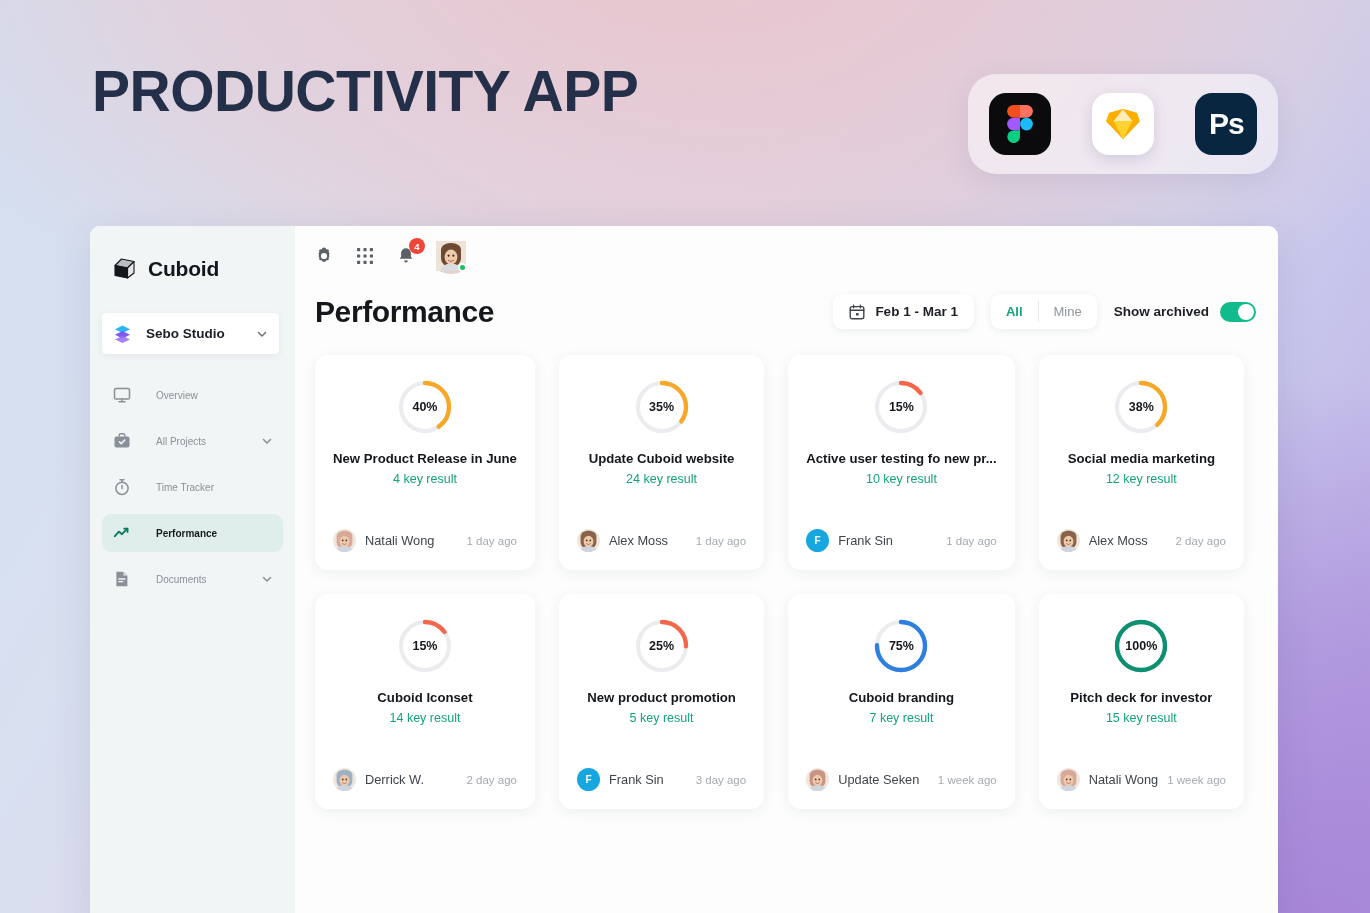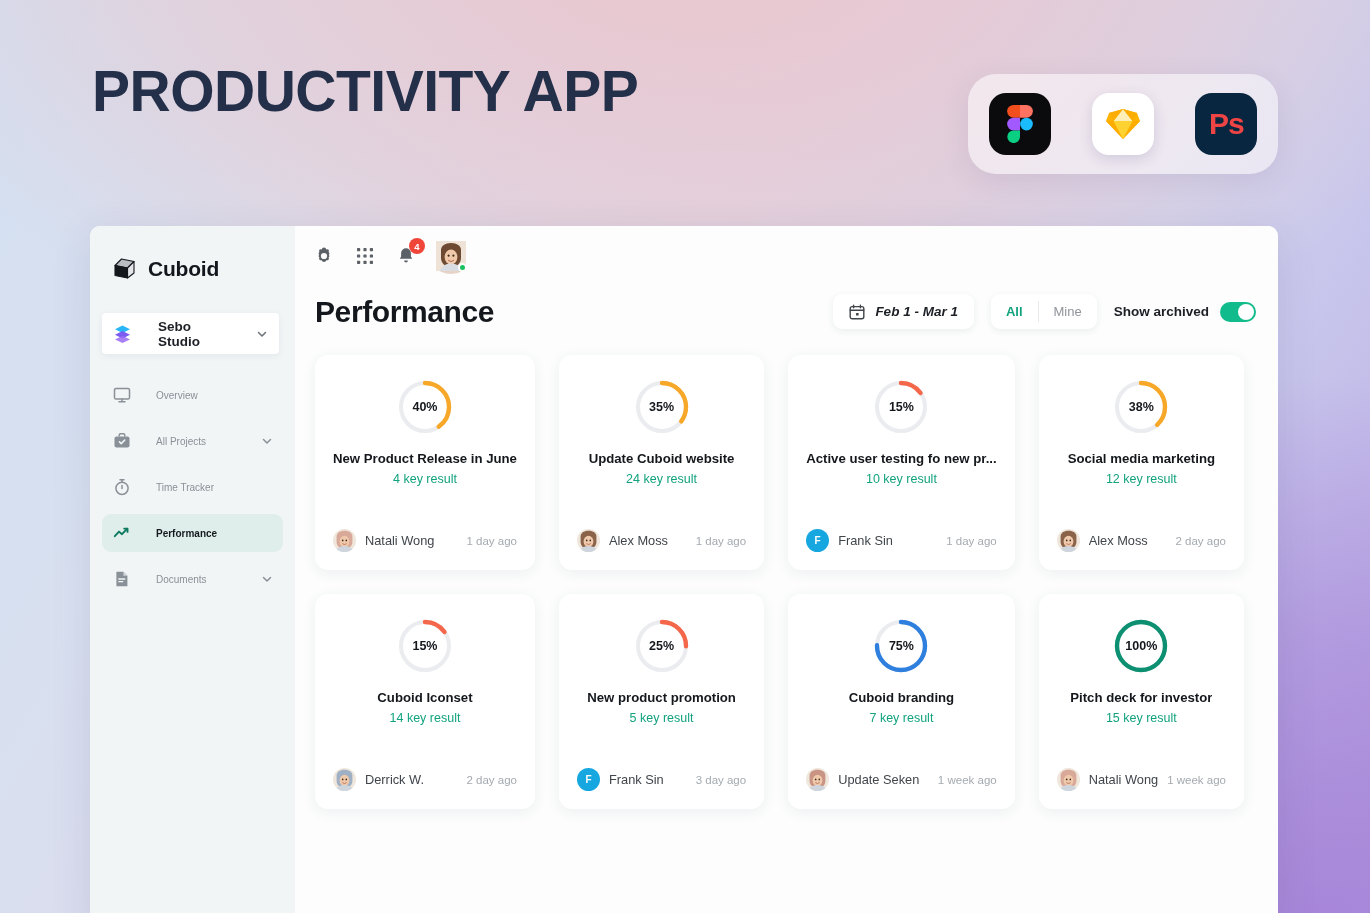--- a/index.html
+++ b/index.html
@@ -35,21 +35,21 @@
     background: rgba(255,255,255,0.52);
     border-radius: 28px;
     display: flex; align-items: center; justify-content: space-around;
     box-shadow: 0 8px 28px rgba(70,60,120,0.10);
   }
   .badge { width: 62px; height: 62px; border-radius: 17px;
            display: flex; align-items: center; justify-content: center; }
   .badge-figma { background: #0b0b0d; }
   .badge-sketch { background: #ffffff; box-shadow: 0 4px 14px rgba(60,50,110,0.16); }
   .badge-ps { background: #08263f; }
-  .ps-text { color: #ef4444; font-size: 30px; font-weight: 700; letter-spacing: -1px; }
+  .ps-text { color: #ffffff; font-size: 30px; font-weight: 700; letter-spacing: -1px; }
 
   
   .window {
     position: absolute; left: 90px; top: 226px;
     width: 1188px; height: 700px;
     background: #fcfdfc;
     border-radius: 10px 10px 0 0;
     display: flex; overflow: hidden;
     box-shadow: 0 10px 40px rgba(60,55,110,0.12);
   }
@@ -61,21 +61,21 @@
     padding: 30px 0 0 0;
   }
   .brand { display: flex; align-items: center; gap: 11px; padding: 0 0 0 22px; margin-bottom: 32px; }
   .brand-name { font-size: 21px; font-weight: 600; color: #13161c; letter-spacing: -0.2px; }
 
   .workspace {
     margin: 0 16px 22px 12px;
     height: 41px;
     background: #ffffff;
     border-radius: 4px;
-    display: flex; align-items: center; gap: 26px;
+    display: flex; align-items: center; gap: 14px;
     padding: 0 11px;
     box-shadow: 0 2px 7px rgba(40,60,90,0.07);
   }
   .workspace-name { font-size: 13.5px; font-weight: 600; color: #1c2026; flex: 1; }
 
   .nav { padding: 0 12px; }
   .nav-item {
     display: flex; align-items: center; gap: 13px;
     height: 38px; padding: 0 10px; margin-bottom: 8px;
     border-radius: 9px;
@@ -129,21 +129,21 @@
     padding: 8px 22px 0 20px;
   }
   .page-title { font-size: 30px; font-weight: 600; color: #14181d; letter-spacing: -0.4px; }
   .head-right { margin-left: auto; display: flex; align-items: center; gap: 17px; }
   .date-chip {
     height: 35px; padding: 0 16px;
     background: #fff; border-radius: 9px;
     display: flex; align-items: center; gap: 10px;
     box-shadow: 0 2px 7px rgba(40,60,90,0.08);
   }
-  .date-text { font-size: 13.5px; font-weight: 600; color: #1c2026; font-style: italic; }
+  .date-text { font-size: 13.5px; font-weight: 600; color: #1c2026; }
   .seg {
     height: 35px; background: #fff; border-radius: 9px;
     display: flex; align-items: stretch; overflow: hidden;
     box-shadow: 0 2px 7px rgba(40,60,90,0.08);
   }
   .seg-btn {
     padding: 0 15px; display: flex; align-items: center;
     font-size: 13px; color: #8f959b; background: transparent;
     border: none; font-family: "Liberation Sans", sans-serif;
   }

